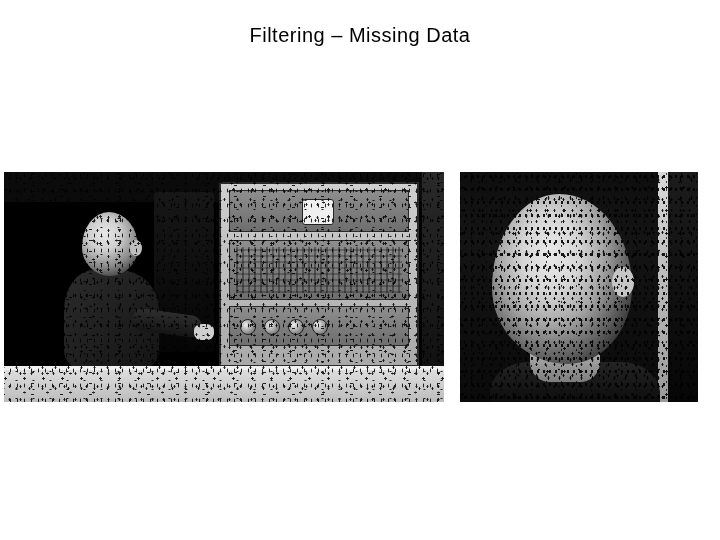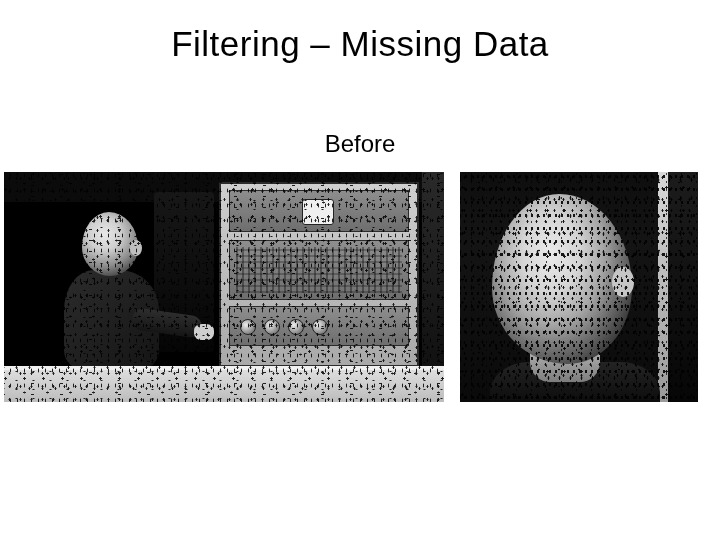--- a/index.html
+++ b/index.html
@@ -16,21 +16,21 @@
     position: relative;
     width: 720px;
     height: 540px;
   }
   .title {
     position: absolute;
     top: 24px;
     left: 0;
     width: 100%;
     text-align: center;
-    font-size: 35px;
+    font-size: 20px;
     font-weight: 400;
     letter-spacing: 0.5px;
   }
   .subtitle {
     position: absolute;
     top: 130px;
     left: 0;
     width: 100%;
     text-align: center;
     font-size: 24px;
@@ -225,21 +225,20 @@
     opacity: 0.9;
   }
 </style>
 </head>
 <body>
 
 <div class="slide">
 
   <div class="title">Filtering – Missing Data</div>
 
-  <div class="subtitle">Before</div>
 
   <div class="figures">
 
     <div class="fig fig-a" role="img" aria-label="Grayscale photograph of a person seated at an equipment rack, corrupted by dense black pepper noise (missing pixels).">
       <div class="fa-dark-top"></div>
       <div class="fa-side"></div>
       <div class="fa-rack">
         <div class="unit u1">
             <div class="meter"></div>
           </div>

